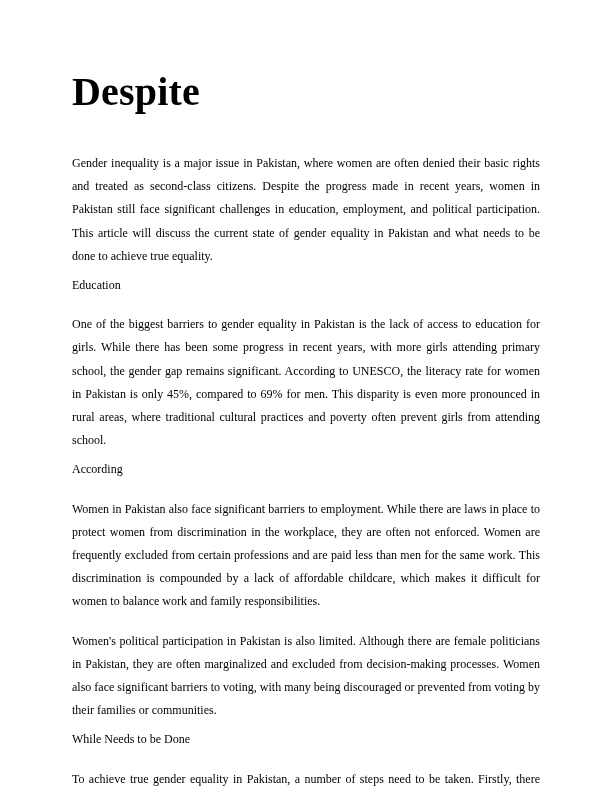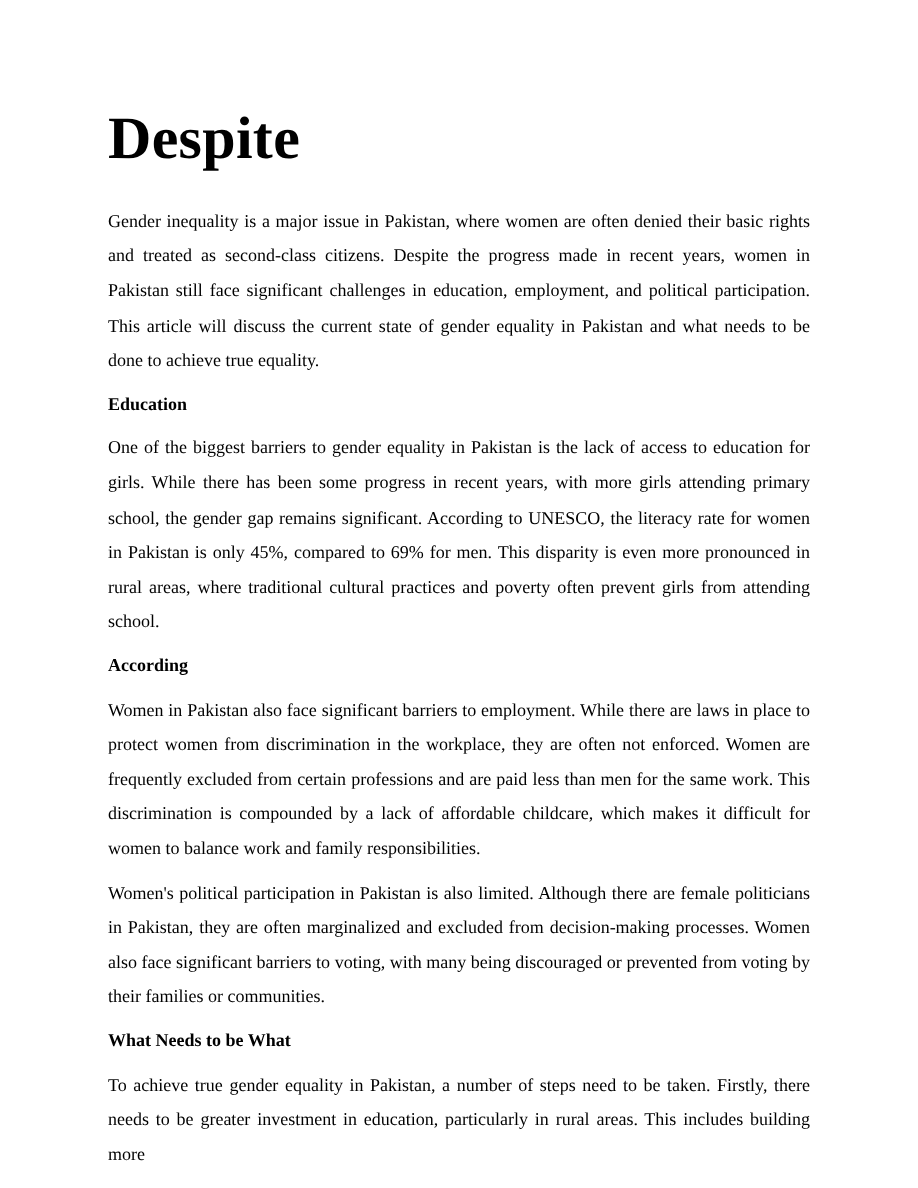--- a/index.html
+++ b/index.html
@@ -31,31 +31,31 @@
       line-height: 48px;
       letter-spacing: 0.2px;
     }
     .content {
       position: absolute;
       left: 0;
       top: 136px;
       width: 468px;
     }
     .para {
-      margin: 0 0 6px 0;
+      margin: 16px 0 6px 0;
       font-size: 12px;
       line-height: 23.2px;
       text-align: justify;
       text-align-last: left;
     }
     .heading {
       margin: 0 0 6px 0;
       font-size: 12px;
       line-height: 23.2px;
-      font-weight: bold;
+      font-weight: normal;
     }
   </style>
 </head>
 <body>
 
 <div class="page">
   <h1 class="title">Despite</h1>
 
   <div class="content">
     <p class="para">Gender inequality is a major issue in Pakistan, where women are often denied their basic rights and treated as second-class citizens. Despite the progress made in recent years, women in Pakistan still face significant challenges in education, employment, and political participation. This article will discuss the current state of gender equality in Pakistan and what needs to be done to achieve true equality.</p>
@@ -68,17 +68,17 @@
     <div>
       <p class="heading">According</p>
       <p class="para">Women in Pakistan also face significant barriers to employment. While there are laws in place to protect women from discrimination in the workplace, they are often not enforced. Women are frequently excluded from certain professions and are paid less than men for the same work. This discrimination is compounded by a lack of affordable childcare, which makes it difficult for women to balance work and family responsibilities.</p>
     </div>
 
     <div>
       <p class="para">Women's political participation in Pakistan is also limited. Although there are female politicians in Pakistan, they are often marginalized and excluded from decision-making processes. Women also face significant barriers to voting, with many being discouraged or prevented from voting by their families or communities.</p>
     </div>
 
     <div>
-      <p class="heading">What Needs to be What</p>
+      <p class="heading">While Needs to be Done</p>
       <p class="para">To achieve true gender equality in Pakistan, a number of steps need to be taken. Firstly, there needs to be greater investment in education, particularly in rural areas. This includes building more</p>
     </div>
   </div>
 </div>
 
 </body></html>

